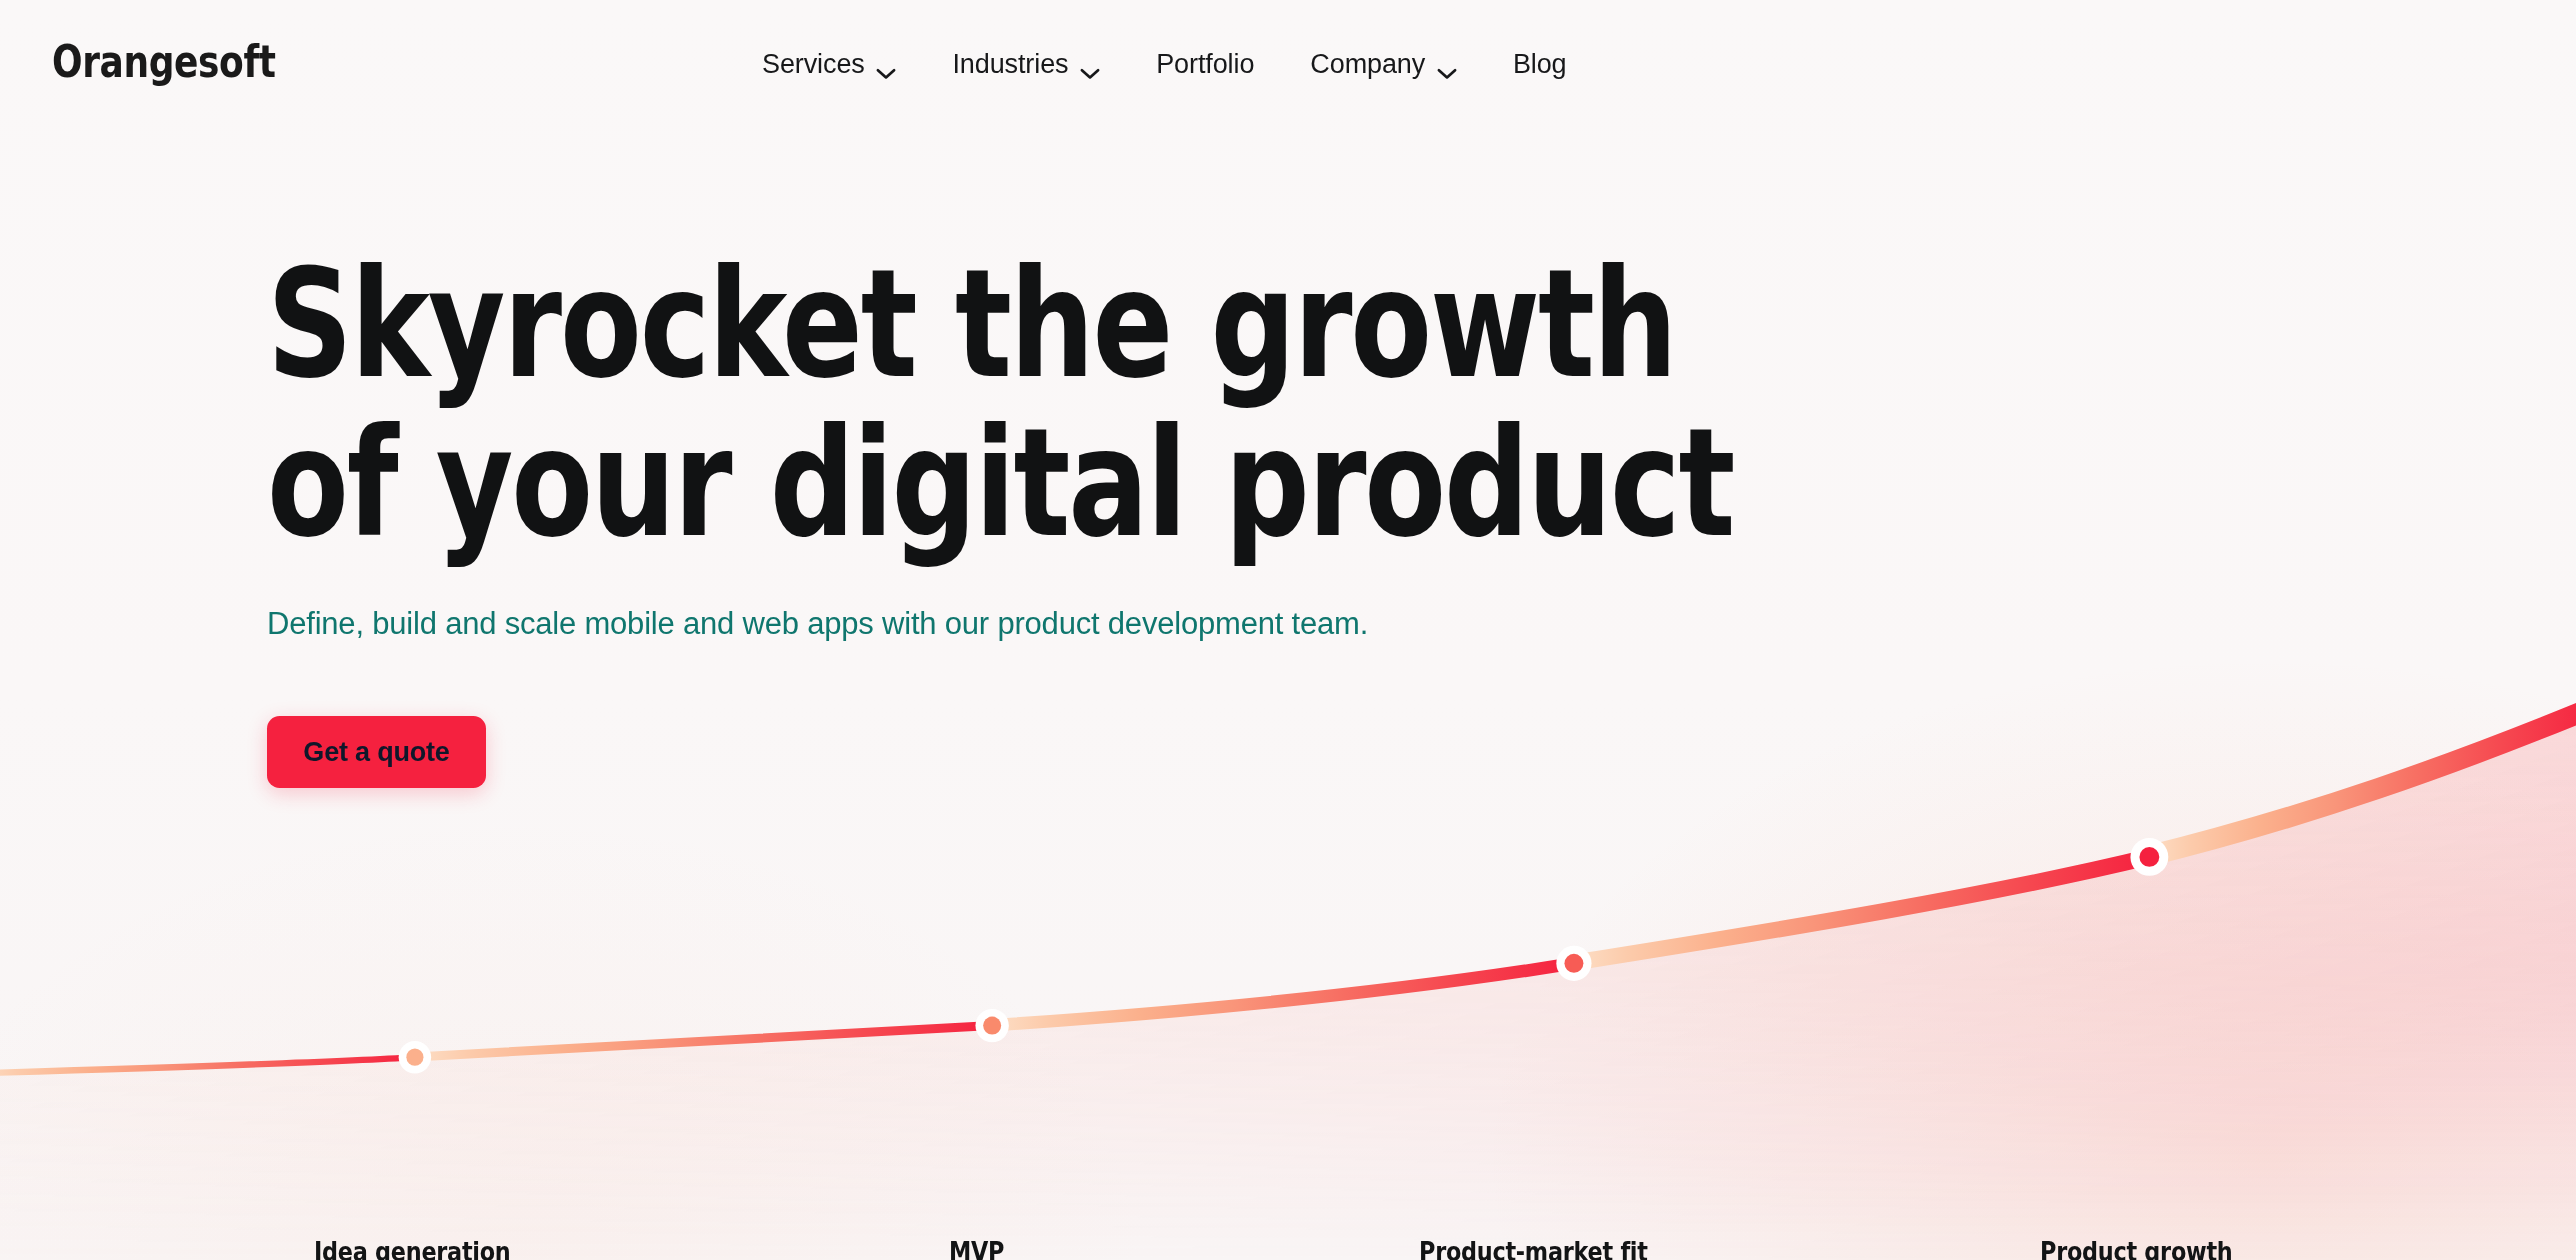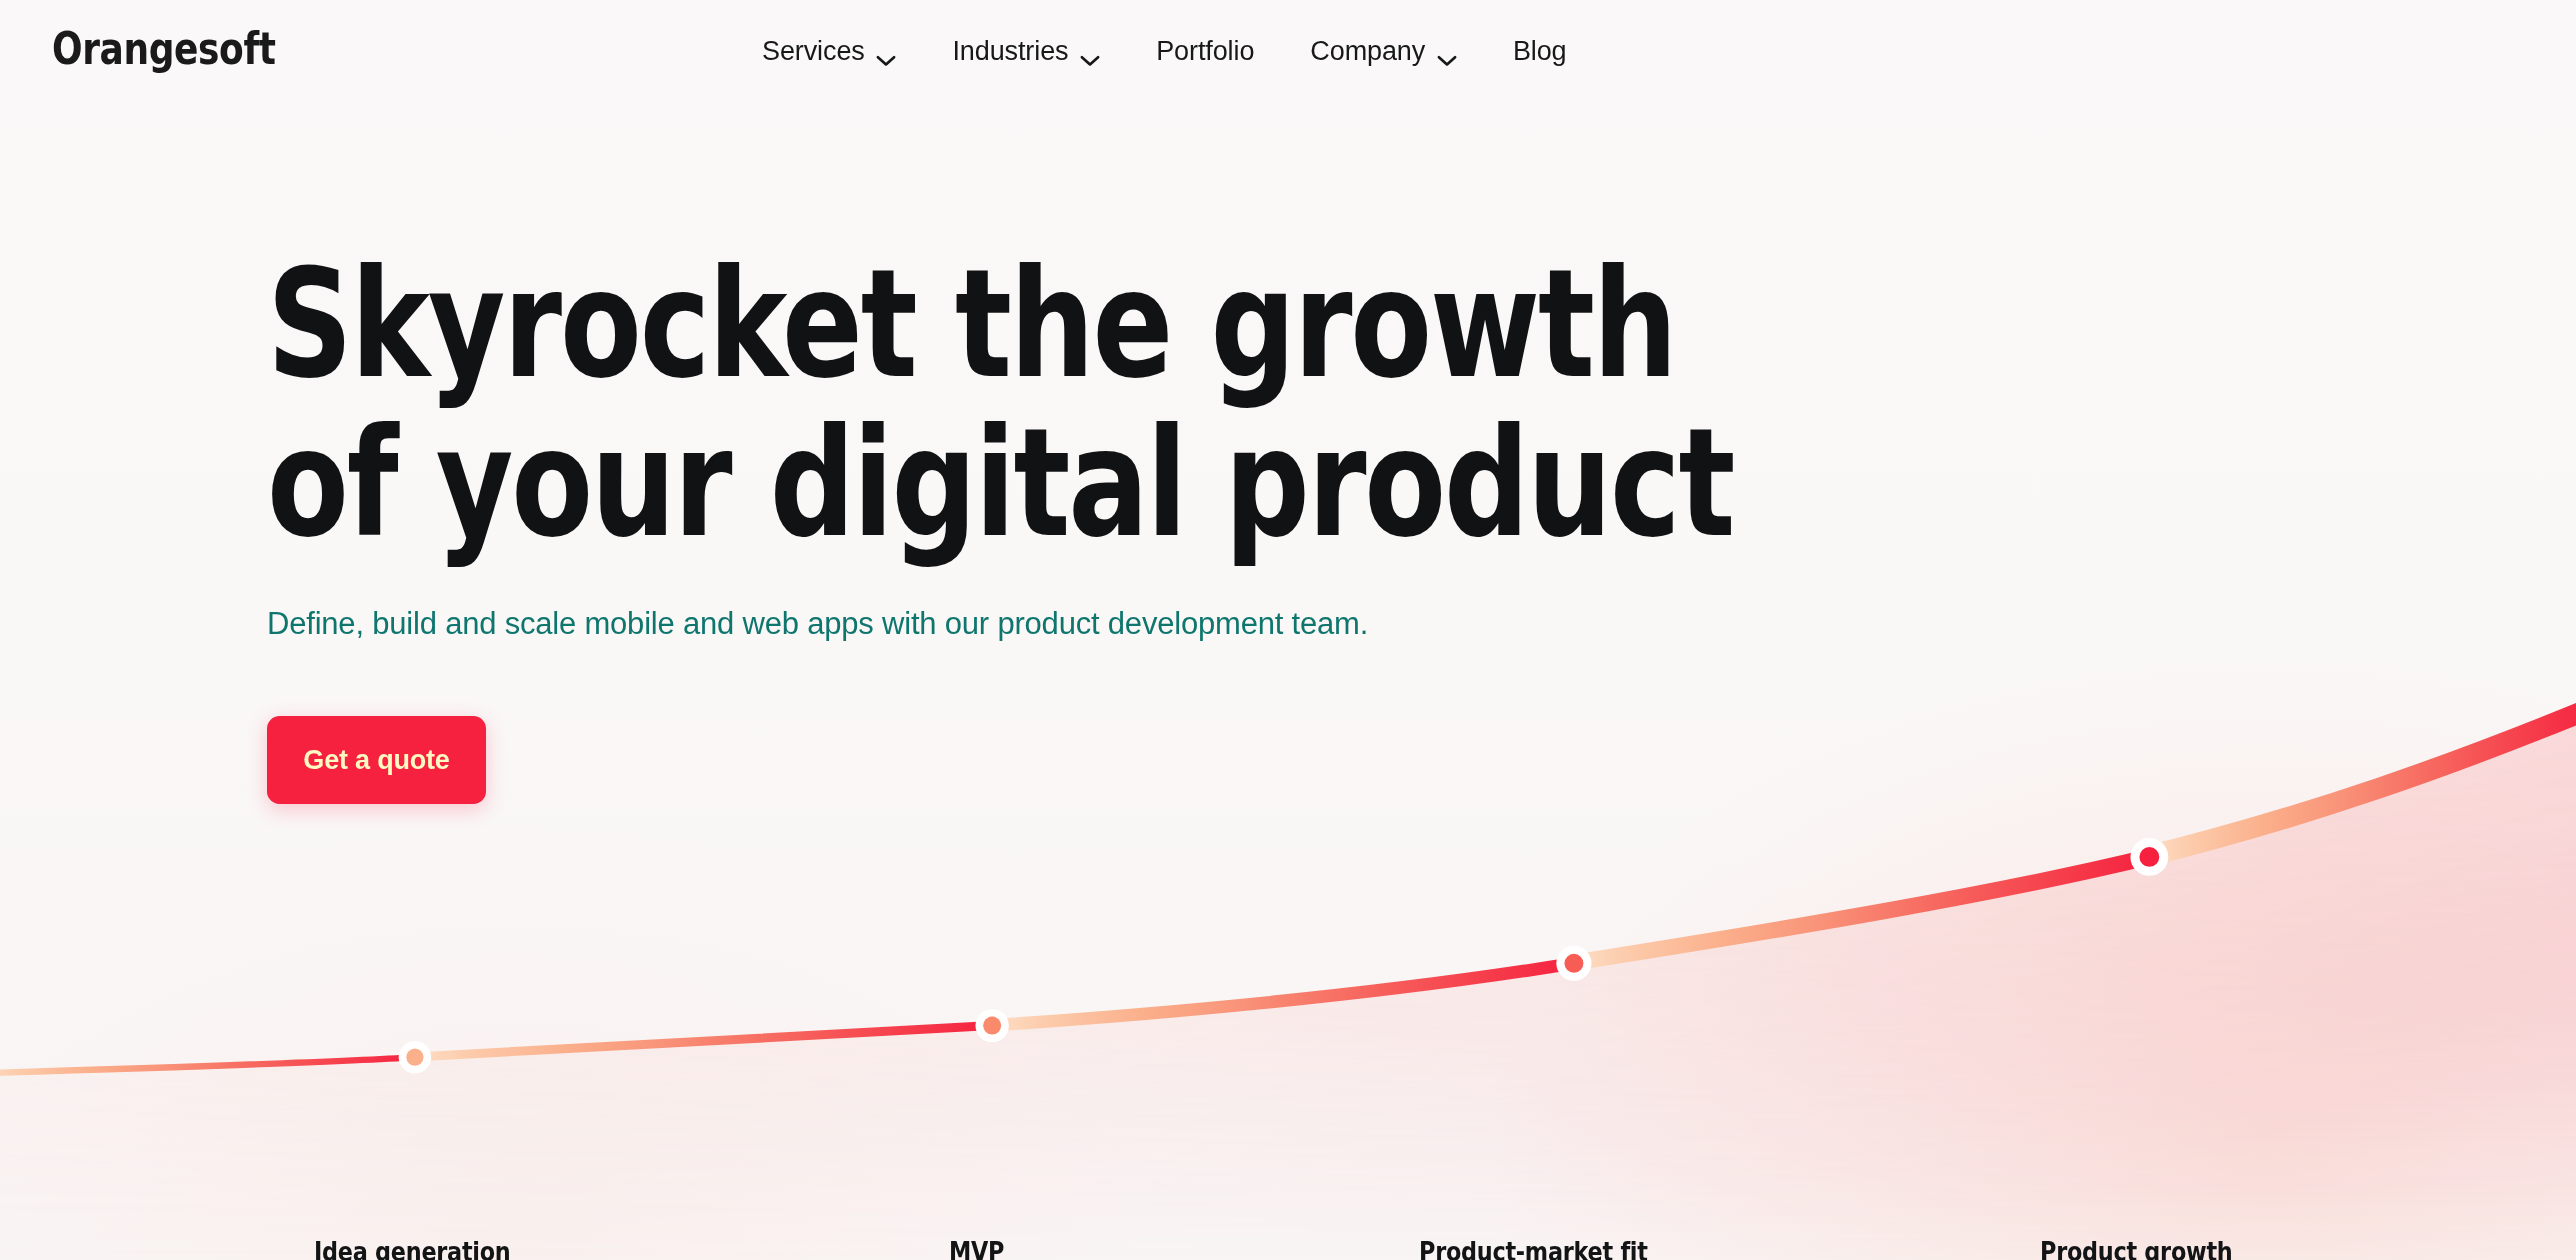--- a/index.html
+++ b/index.html
@@ -16,21 +16,21 @@
     position:absolute; inset:0;
     background:
       radial-gradient(1263px 812px at 88% 92%, rgba(249,150,120,0.16) 0%, rgba(250,248,248,0) 62%),
       radial-gradient(902px 631px at 20% 100%, rgba(250,200,180,0.10) 0%, rgba(250,248,248,0) 70%),
       linear-gradient(180deg,#faf8f8 0%,#faf7f7 55%,#f9f5f5 100%);
     pointer-events:none;
   }
 
   
   .header {
-    position:absolute; top:0; left:0; width:2212px; height:108px;
+    position:absolute; top:13px; left:0; width:2212px; height:108px;
     display:flex; align-items:center; z-index:40;padding-left:24px;
   }
   .logo {
     position:absolute; left:52px; top:21.6px;
     font-family:"DejaVu Sans", sans-serif;
     font-weight:700; font-size:45px; letter-spacing:-0.5px;
     color:#1a1a1a; transform:scaleX(0.80); transform-origin:left center;
     white-space:nowrap;
   }
   .nav {
@@ -67,23 +67,23 @@
     white-space:pre-line;
   }
   .subhead {
     position:absolute; left:267px; top:606px;
     font-size:31px; color:#0f766e; letter-spacing:-0.2px;
     white-space:nowrap;
     text-align:right;
   }
   .cta {
     position:absolute; left:267px; top:716px;
-    width:219px; height:88px; border-radius:12.6px;
+    width:219px; height:72px; border-radius:12.6px;
     background:#f5213f; border:none; cursor:pointer;
-    color:#fef9c3; font-size:27px; font-weight:700;
+    color:#0f172a; font-size:27px; font-weight:700;
     font-family:"Liberation Sans", sans-serif;
     display:flex; align-items:center; justify-content:center;
     letter-spacing:-0.2px;
     box-shadow:0 5.4px 20px rgba(245,33,63,0.22);
   }
 
   
   .chart { position:absolute; left:0; top:0; width:2576px; height:1261px; z-index:10; }
   .chart svg { display:block; width:2576px; height:1261px; }
 

